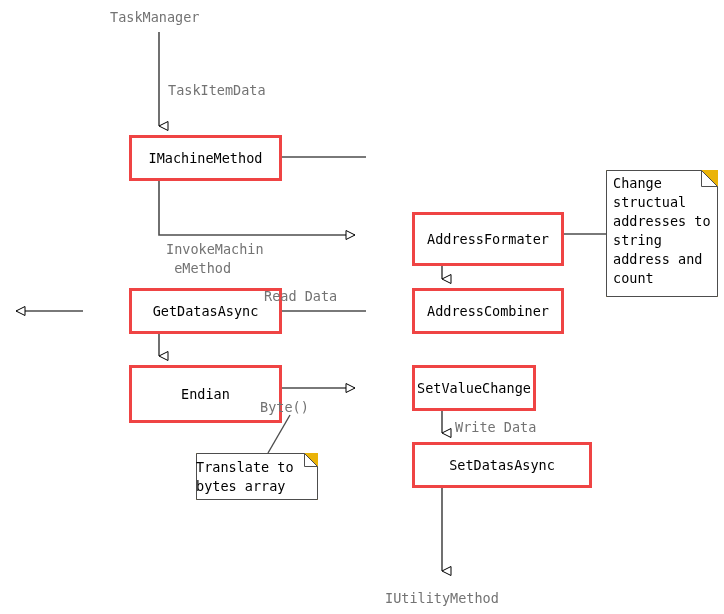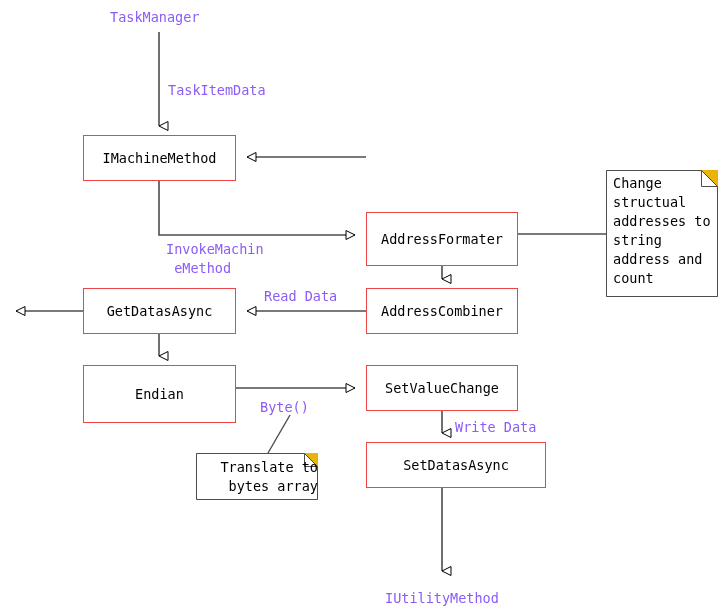--- a/index.html
+++ b/index.html
@@ -16,34 +16,35 @@
   }
   #canvas {
     position: absolute;
     left: 0;
     top: 0;
     width: 724px;
     height: 614px;
   }
   .node-box {
     position: absolute;
-    border: 1px solid #ef4444;
+    border: 3px solid #ef4444;
     background: #ffffff;
     box-sizing: border-box;
     display: flex;
     align-items: center;
     justify-content: center;
     font-size: 13.5px;
     color: #000000;
     letter-spacing: 0px;
+    margin-left: 46px;
   }
   .free-label {
     position: absolute;
     font-size: 13.5px;
-    color: #8b5cf6;
+    color: #737373;
     white-space: pre;
     line-height: 19px;
   }
   .note {
     position: absolute;
     box-sizing: border-box;
     background: #eab308;
     font-size: 13.5px;
     color: #000000;
     line-height: 19px;
@@ -60,21 +61,21 @@
     position: absolute;
     left: 7px;
     top: 4px;
     right: 4px;
   }
   .note-text-center {
     position: absolute;
     left: 0;
     right: 0;
     top: 5px;
-    text-align: right;
+    text-align: left;
   }
   svg.overlay {
     position: absolute;
     left: 0;
     top: 0;
     width: 724px;
     height: 614px;
     pointer-events: none;
   }
 </style>
@@ -139,21 +140,21 @@
   </div>
 
   <div class="node-box" style="left:366px; top:288px; width:152px; height:46px;">
     <span>AddressCombiner</span>
   </div>
 
   <div class="node-box" style="left:83px; top:365px; width:153px; height:58px;">
     <span>Endian</span>
   </div>
 
-  <div class="node-box" style="left:366px; top:365px; width:152px; height:46px;">
+  <div class="node-box" style="left:366px; top:365px; width:124px; height:46px;">
     <span>SetValueChange</span>
   </div>
 
   <div class="node-box" style="left:366px; top:442px; width:180px; height:46px;">
     <span>SetDatasAsync</span>
   </div>
 
   <div class="free-label" style="left:168px; top:81px;">TaskItemData</div>
 
   <div class="free-label" style="left:166px; top:240px;">InvokeMachin

